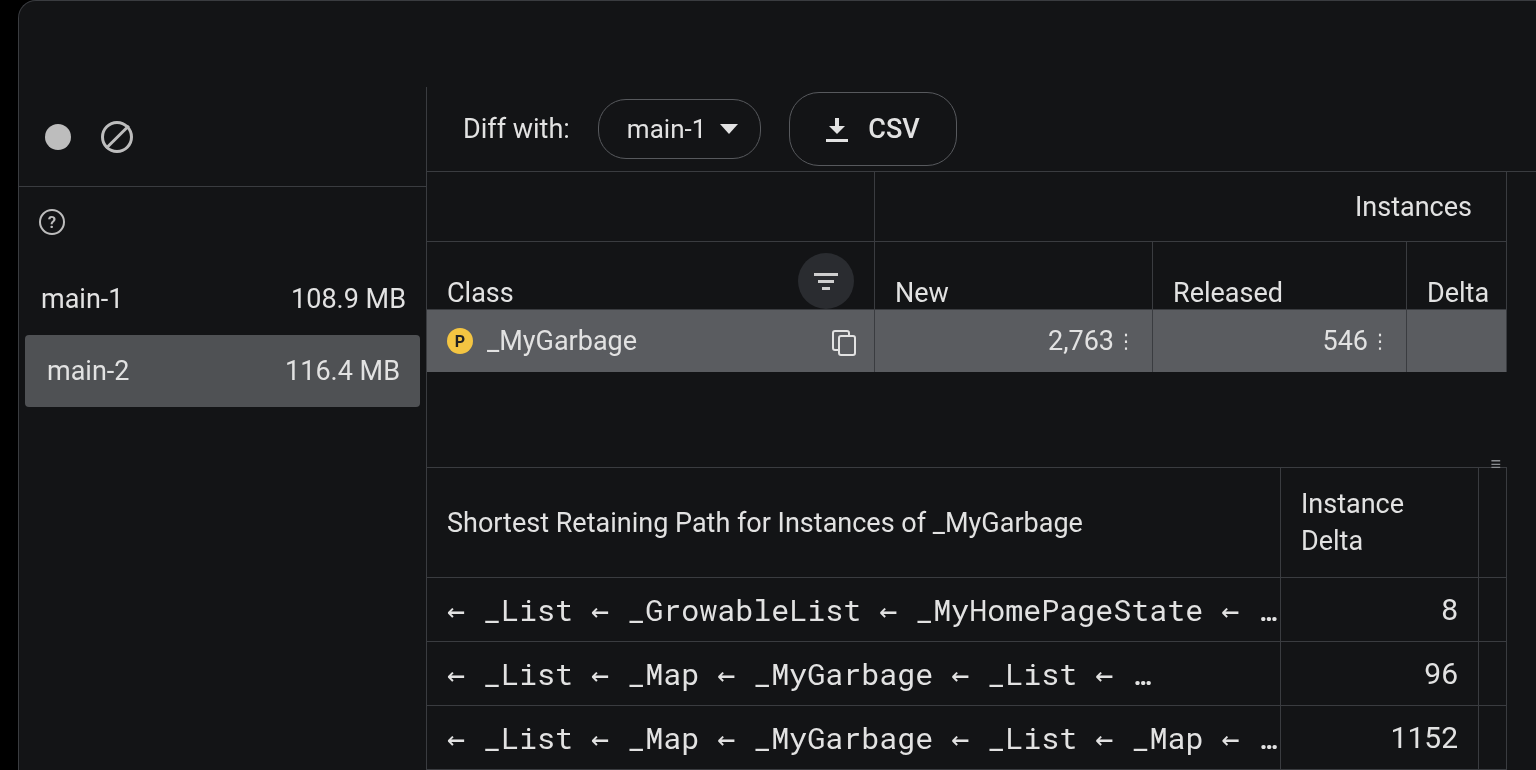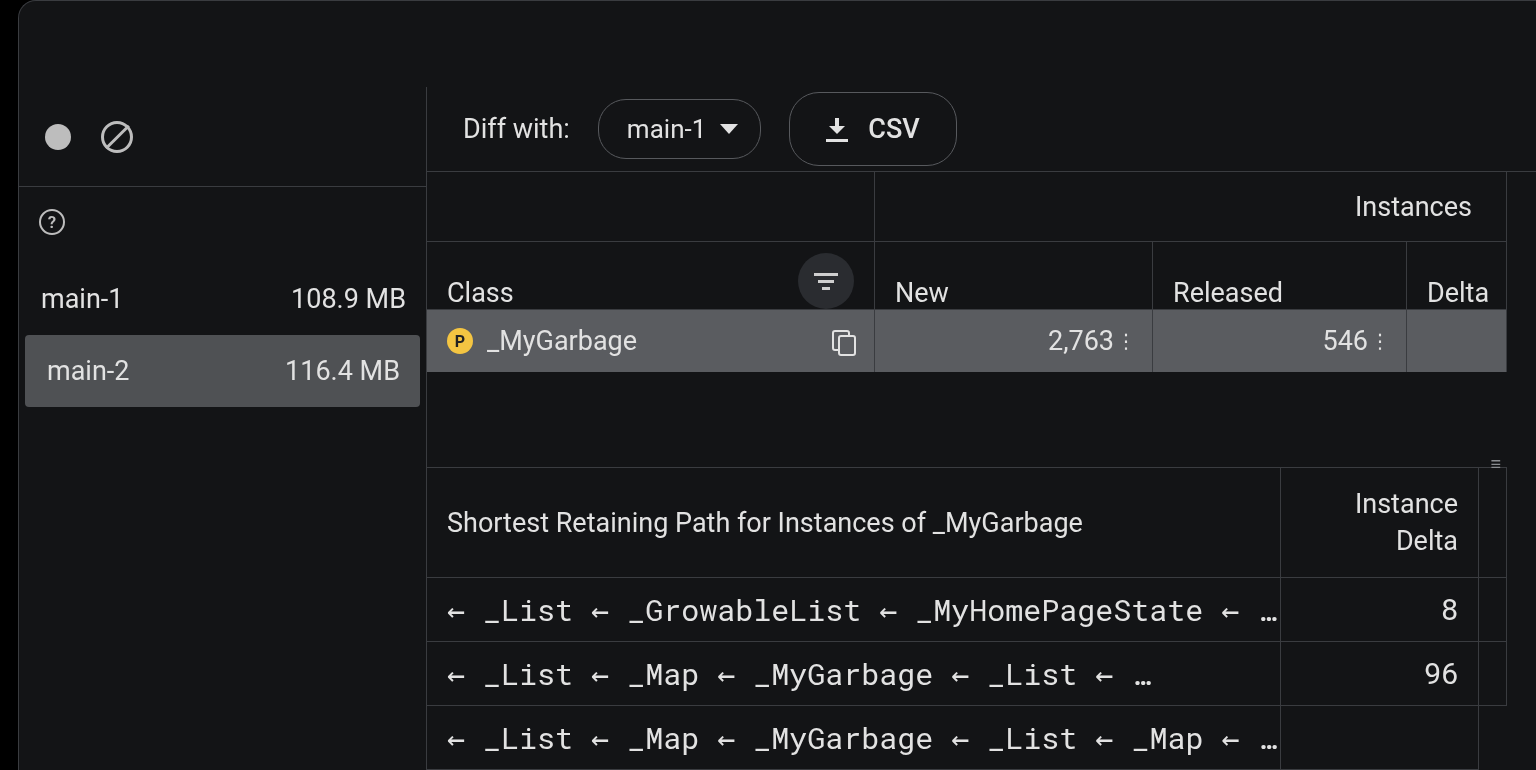--- a/index.html
+++ b/index.html
@@ -300,21 +300,21 @@
   }
   .retain-table .hcell {
     border-right:1.5px solid #3a3c40;
     border-bottom:1.5px solid #3a3c40;
     padding:18px 20px;
     font-size:27px;
     color:#e2e2e2;
     display:flex;
     align-items:center;
   }
-  .retain-table .hcell.wrap { line-height:1.35;text-align:right; }
+  .retain-table .hcell.wrap { line-height:1.35; }
   .retain-table .rcell {
     border-right:1.5px solid #3a3c40;
     border-bottom:1.5px solid #3a3c40;
     padding:0 20px;
     height:64px;
     display:flex;
     align-items:center;
     font-family: "Roboto Mono","Menlo",monospace;
     font-size:30px;
     color:#e2e2e2;
@@ -418,18 +418,19 @@
 
         <div class="rcell">← _List ← _GrowableList ← _MyHomePageState ← …</div>
         <div class="rcell num">8</div>
         <div class="rcell clipcol"></div>
 
         <div class="rcell">← _List ← _Map ← _MyGarbage ← _List ← …</div>
         <div class="rcell num">96</div>
         <div class="rcell clipcol"></div>
 
         <div class="rcell">← _List ← _Map ← _MyGarbage ← _List ← _Map ← …</div>
+        <div class="rcell num">1152</div>
         <div class="rcell clipcol"></div>
       </div>
 
     </div>
   </div>
 </div>
 
 </body></html>

